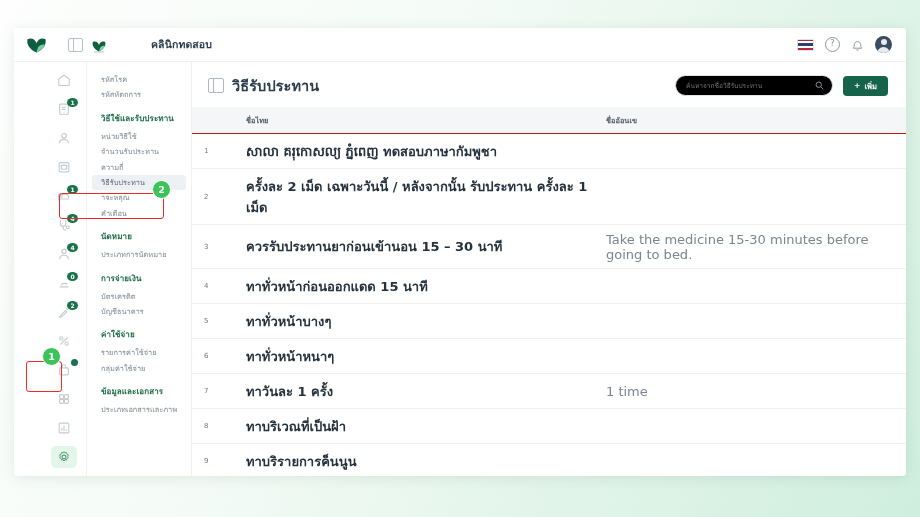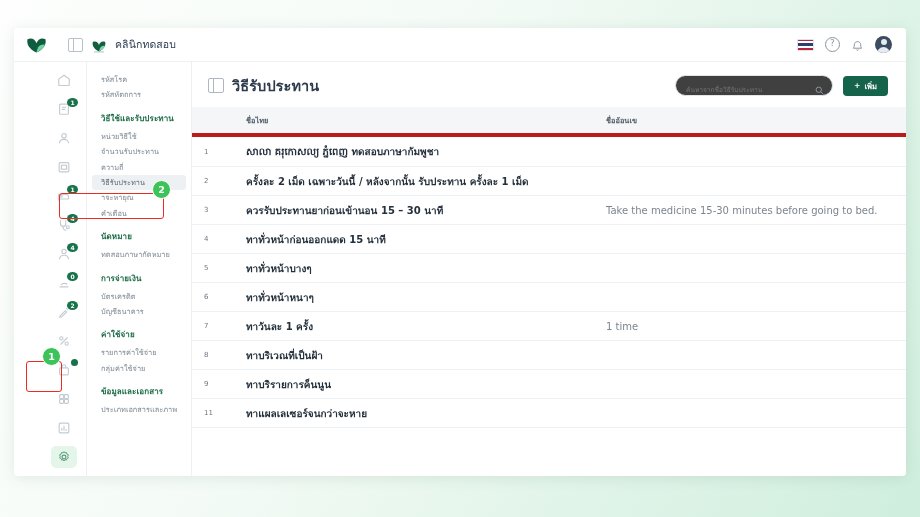--- a/index.html
+++ b/index.html
@@ -71,23 +71,24 @@
     width: 1.3px;
     background: #b9c0c8;
   }
   .clinic-logo {
     width: 16px;
     height: 14px;
     position: relative;
   }
   .clinic-name {
     font-size: 10.5px;
-    font-weight: normal;
+    font-weight: bold;
     color: #2b3c4e;
     letter-spacing: .1px;
+    margin-left: 36px;
   }
   .topbar-right {
     margin-left: auto;
     display: flex;
     align-items: center;
     gap: 11px;
     padding-right: 14px;
   }
   .flag {
     width: 15px;
@@ -264,23 +265,23 @@
     display: flex;
     align-items: center;
     gap: 10px;
   }
   .search-box {
     width: 140px;
     height: 19px;
     border: 1px solid #e2e6ea;
     border-radius: 11px;
     display: flex;
-    align-items: flex-end;
+    align-items: center;
     padding: 0 8px;
-    background: #404040;
+    background: #000000;
   }
   .search-box input {
     border: none;
     outline: none;
     font-size: 6.6px;
     color: #8d97a1;
     flex: 1 1 auto;
     background: transparent;
     font-family: inherit;
     min-width: 0;
@@ -310,28 +311,28 @@
     border-collapse: collapse;
     table-layout: fixed;
   }
   thead th {
     background: #f4f6f8;
     font-size: 7.4px;
     color: #515c67;
     font-weight: bold;
     text-align: left;
     padding: 7px 0 7px 0;
-    border-bottom: 4px solid #b91c1c;
+    border-bottom: 1px solid #b91c1c;
   }
   .col-no { width: 26px; padding-left: 12px !important; }
   .col-th { width: 360px; }
   th.col-th { padding-left: 16px !important; }
   td.col-th { padding-left: 16px; }
   tbody td {
-    font-size: 10px;
+    font-size: 13px;
     padding: 6.5px 0;
     border-bottom: 1px solid #eef1f3;
     color: #2e3a46;
   }
   td.col-no {
     color: #6d7782;
     padding-left: 12px;
     font-size: 7px;
   }
   td.name-th {
@@ -524,25 +525,25 @@
 
     <div class="sidemenu">
       <div class="menu-item">รหัสโรค</div>
       <div class="menu-item">รหัสหัตถการ</div>
 
       <div class="menu-group-title">วิธีใช้และรับประทาน</div>
       <div class="menu-item">หน่วยวิธีใช้</div>
       <div class="menu-item">จำนวนรับประทาน</div>
       <div class="menu-item">ความถี่</div>
       <div class="menu-item selected">วิธีรับประทาน</div>
-      <div class="menu-item">าจะหายุณ</div>
+      <div class="menu-item">าจะหลุณ</div>
       <div class="menu-item">คำเตือน</div>
 
       <div class="menu-group-title">นัดหมาย</div>
-      <div class="menu-item">ทดสอบภาษากัดหมาย</div>
+      <div class="menu-item">ประเภทการนัดหมาย</div>
 
       <div class="menu-group-title">การจ่ายเงิน</div>
       <div class="menu-item">บัตรเครดิต</div>
       <div class="menu-item">บัญชีธนาคาร</div>
 
       <div class="menu-group-title">ค่าใช้จ่าย</div>
       <div class="menu-item">รายการค่าใช้จ่าย</div>
       <div class="menu-item">กลุ่มค่าใช้จ่าย</div>
 
       <div class="menu-group-title">ข้อมูลและเอกสาร</div>

